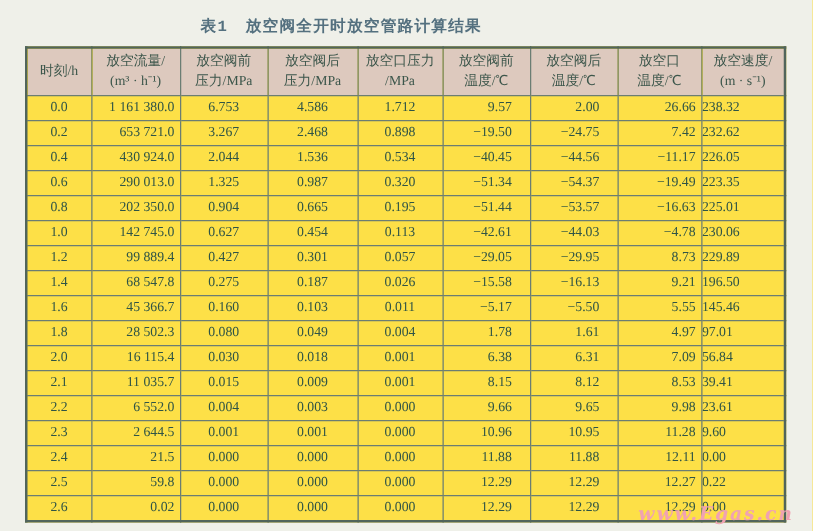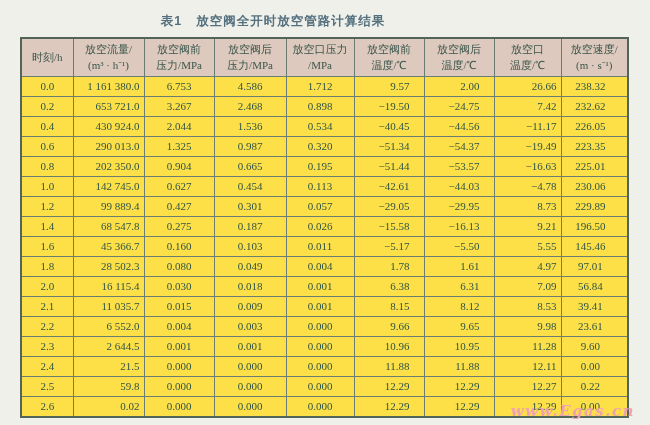--- a/index.html
+++ b/index.html
@@ -7,21 +7,21 @@
   body {
     background:#eff0e9;
     font-family:"Liberation Serif", serif;
     position:relative;
     overflow:hidden;
   }
   .title-row {
     width:546px;
     text-align:center;
     padding-top:13px;
-    font-family:Liberation Sans, sans-serif;
+    font-family:Liberation Mono, monospace;
     font-size:12.5px;
     font-weight:bold;
     color:#54707f;
     letter-spacing:1px;
   }
   .title-row .label { margin-right:14px; }
   table.results {
     border-collapse:collapse;
     table-layout:fixed;
     width:607px;
@@ -46,21 +46,21 @@
     font-size:11px;
     color:#2f5446;
     height:19px;
     line-height:19px;
     padding:0;
     white-space:nowrap;
   }
   td.c  { text-align:center; }
   td.r3 { text-align:right; padding-right:4px;margin-left:44px; }
   td.r14{ text-align:right; padding-right:14px; }
-  td.r7 { text-align:center; padding-right:8px; }
+  td.r7 { text-align:left; padding-right:8px; }
   .watermark {
     position:absolute;
     right:15px;
     bottom:5px;
     font-family:"DejaVu Serif", serif;
     font-style:italic;
     font-weight:bold;
     font-size:15px;
     letter-spacing:1.5px;
     color:#f0a2b2;

